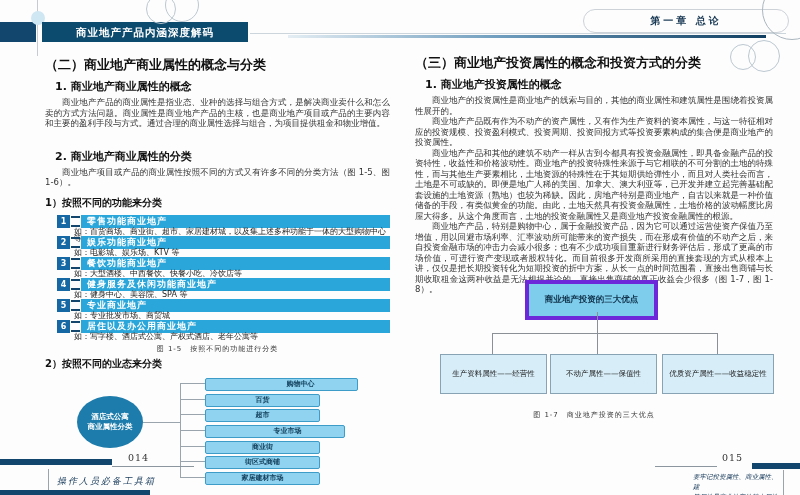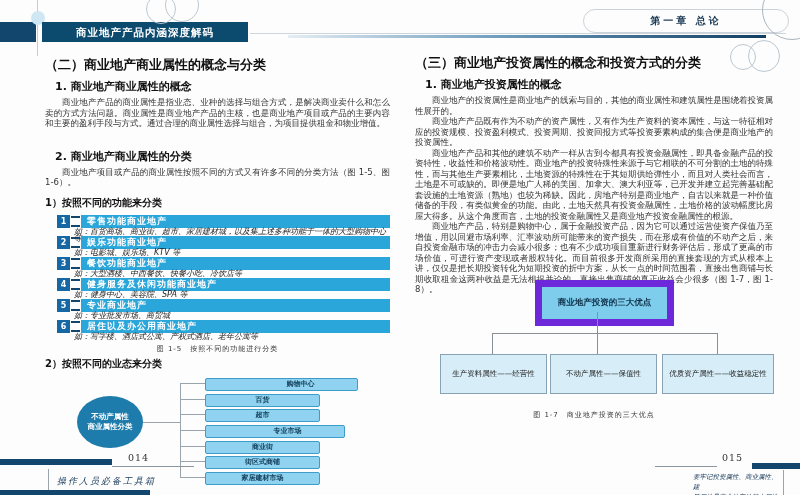--- a/index.html
+++ b/index.html
@@ -55,35 +55,35 @@
   
   .fn-list{margin:2px 0 0 12px;}
   .fn-item{margin-bottom:1px;}
   .fn-row{display:flex;align-items:center;height:13px;}
   .fn-num{width:13px;height:13px;background:#1668a5;color:#fff;font-size:8px;font-weight:bold;
     text-align:center;line-height:13px;flex:0 0 13px;}
   .fn-fork{width:9px;height:7px;border-top:2px solid #12466c;border-bottom:2px solid #12466c;
     margin:0 1px 0 1px;flex:0 0 9px;}
   .fn-bar{flex:1;height:13px;background:#2aa6da;color:#fff;font-size:9px;font-weight:bold;
     line-height:13px;padding-left:6px;letter-spacing:1px;}
-  .fn-ex{font-size:8px;line-height:7px;color:#222;margin:0 0 0 17px;padding-top:0;height:7px;font-style:italic;}
+  .fn-ex{font-size:8px;line-height:7px;color:#222;margin:0 0 0 17px;padding-top:0;height:7px;}
   .fig-caption{font-size:7px;color:#333;text-align:center;letter-spacing:1px;margin:4px 0 2px 0;}
   
   .ot-diagram{position:relative;height:114px;margin-top:2px;}
   .ot-ellipse{position:absolute;left:32px;top:20px;width:66px;height:52px;border-radius:50%;
     background:#1d7cab;color:#fff;font-size:7.5px;font-weight:bold;line-height:10px;
     display:flex;flex-direction:column;align-items:center;justify-content:center;text-align:center;}
   .ot-link{position:absolute;left:98px;top:46px;width:37px;height:1px;background:#9aa4ac;}
   .ot-spine{position:absolute;left:135px;top:7px;width:1px;height:94px;background:#9aa4ac;}
   .ot-branch{position:absolute;left:135px;width:25px;height:1px;background:#9aa4ac;}
   .ot-box{position:absolute;left:160px;width:113px;height:11px;background:#8fd3f0;border:1px solid #3d9dc8;
     border-radius:2px;font-size:7px;font-weight:bold;color:#15425e;text-align:center;line-height:11px;}
   
   .oc-chart{position:absolute;left:415px;top:278px;width:358px;height:126px;}
-  .oc-top{position:absolute;left:120px;top:2px;width:125px;height:32px;background:#7fcdec;border:7px solid #6d28d9;
+  .oc-top{position:absolute;left:110px;top:2px;width:125px;height:32px;background:#7fcdec;border:4px solid #6d28d9;
     display:flex;align-items:center;justify-content:center;font-size:8.5px;font-weight:bold;color:#0f314a;}
   .oc-line{position:absolute;background:#8a9096;}
   .oc-child{position:absolute;top:76px;height:38px;background:#d7edf8;border:1px solid #87a3b4;
     display:flex;align-items:center;justify-content:center;font-size:7.5px;color:#222;text-align:center;}
   .oc-cap{position:absolute;left:415px;top:406px;width:358px;}
 </style>
 </head>
 <body>
 
 <div class="canvas">
@@ -158,21 +158,21 @@
         </div>
         <div class="fn-ex">如：写字楼、酒店式公寓、产权式酒店、老年公寓等</div>
       </div>
     </div>
 
     <div class="fig-caption">图 1-5　按照不同的功能进行分类</div>
     <div class="h-list" style="margin-top:3px;">2）按照不同的业态来分类</div>
 
     <div class="ot-diagram">
       <div class="ot-ellipse">
-        <span>不动产属性</span>
+        <span>酒店式公寓</span>
         <span>商业属性分类</span>
       </div>
       <div class="ot-link"></div>
       <div class="ot-spine"></div>
       <div class="ot-branch" style="top:7px;"></div>
       <div class="ot-branch" style="top:23px;"></div>
       <div class="ot-branch" style="top:38px;"></div>
       <div class="ot-branch" style="top:54px;"></div>
       <div class="ot-branch" style="top:70px;"></div>
       <div class="ot-branch" style="top:85px;"></div>

